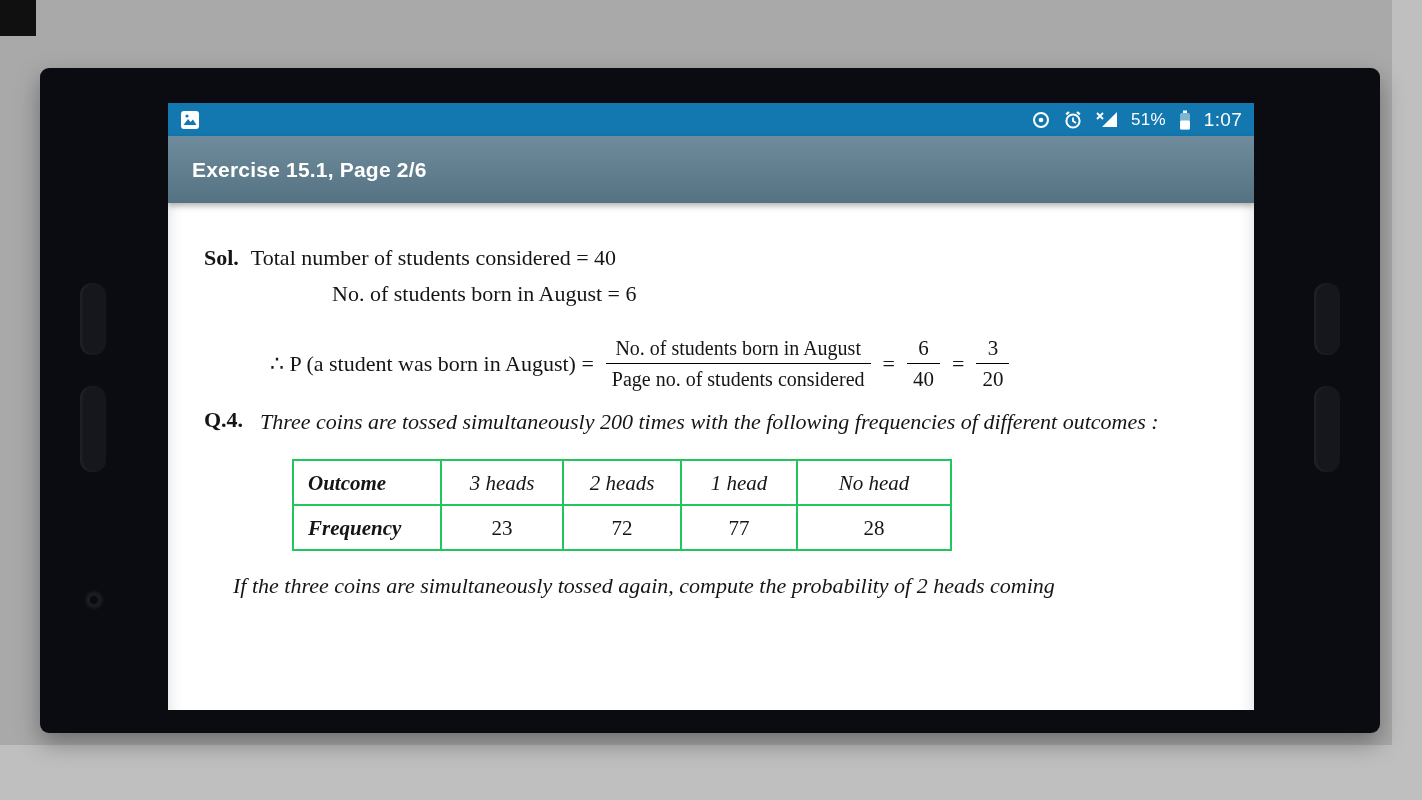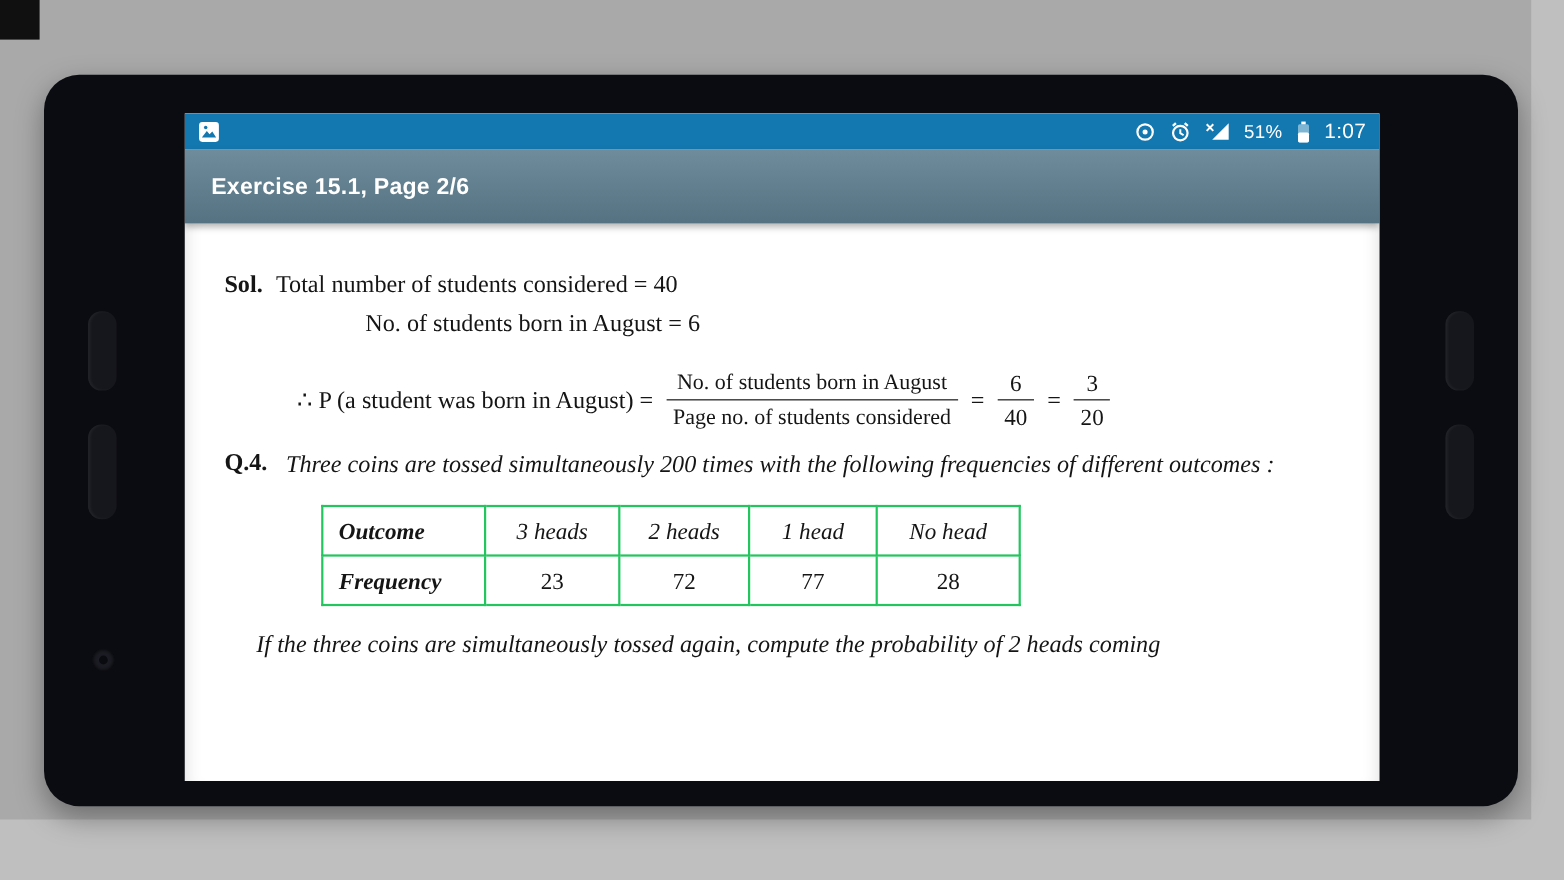--- a/index.html
+++ b/index.html
@@ -11,21 +11,21 @@
   html,body{width:1422px;height:800px;}
   body{background:var(--desktop_bg); position:relative; overflow:hidden;
        font-family:"Liberation Sans", sans-serif;}
 
   .bg-strip-right{position:absolute; right:0; top:0; width:30px; height:800px; background:var(--desktop_bg_light);}
   .bg-strip-bottom{position:absolute; left:0; bottom:0; width:1422px; height:55px; background:var(--desktop_bg_light);}
   .corner-square{position:absolute; left:0; top:0; width:36px; height:36px; background:#101010;}
 
   
   .phone{position:absolute; left:40px; top:68px; width:1340px; height:665px;
-         background:var(--phone_body); border-radius:32px;
+         background:var(--phone_body); border-radius:9px;
          box-shadow:0 10px 25px rgba(0,0,0,.35);}
   .side-btn{position:absolute; width:26px; border-radius:12px; background:#16171d;
             box-shadow:inset 2px 0 3px rgba(255,255,255,.06);}
   .side-btn.l1{left:40px; top:215px; height:72px;}
   .side-btn.l2{left:40px; top:318px; height:86px;}
   .side-btn.r1{right:40px; top:215px; height:72px;}
   .side-btn.r2{right:40px; top:318px; height:86px;}
   .camera-dot{position:absolute; left:44px; top:522px; width:20px; height:20px; border-radius:50%;
               background:#1c1d24; box-shadow:inset 0 0 4px #000;}
   .camera-dot::after{content:""; position:absolute; left:6px; top:6px; width:8px; height:8px;
@@ -71,21 +71,21 @@
 
   .q4-row{margin-top:14px; display:flex;}
   .q4-label{flex:0 0 56px;}
   .q4-text{flex:1; text-align:justify; line-height:34px;}
 
   .freq-table{border-collapse:collapse; margin:20px 0 0 88px;}
   .freq-table td{border:2px solid #22c55e; height:45px; text-align:center;
                  font-size:21px; padding:2px 10px;}
   .freq-table td.name{text-align:left; padding-left:14px; width:148px;}
   .freq-table td.c1{width:122px;} .freq-table td.c2{width:118px;}
-  .freq-table td.c3{width:116px;} .freq-table td.c4{width:130px;}
+  .freq-table td.c3{width:116px;} .freq-table td.c4{width:154px;}
 
   .closing{margin-top:20px;margin-left:29px;}
 </style>
 </head>
 <body>
 
 <div class="bg-strip-right"></div>
 <div class="bg-strip-bottom"></div>
 <div class="corner-square"></div>
 

